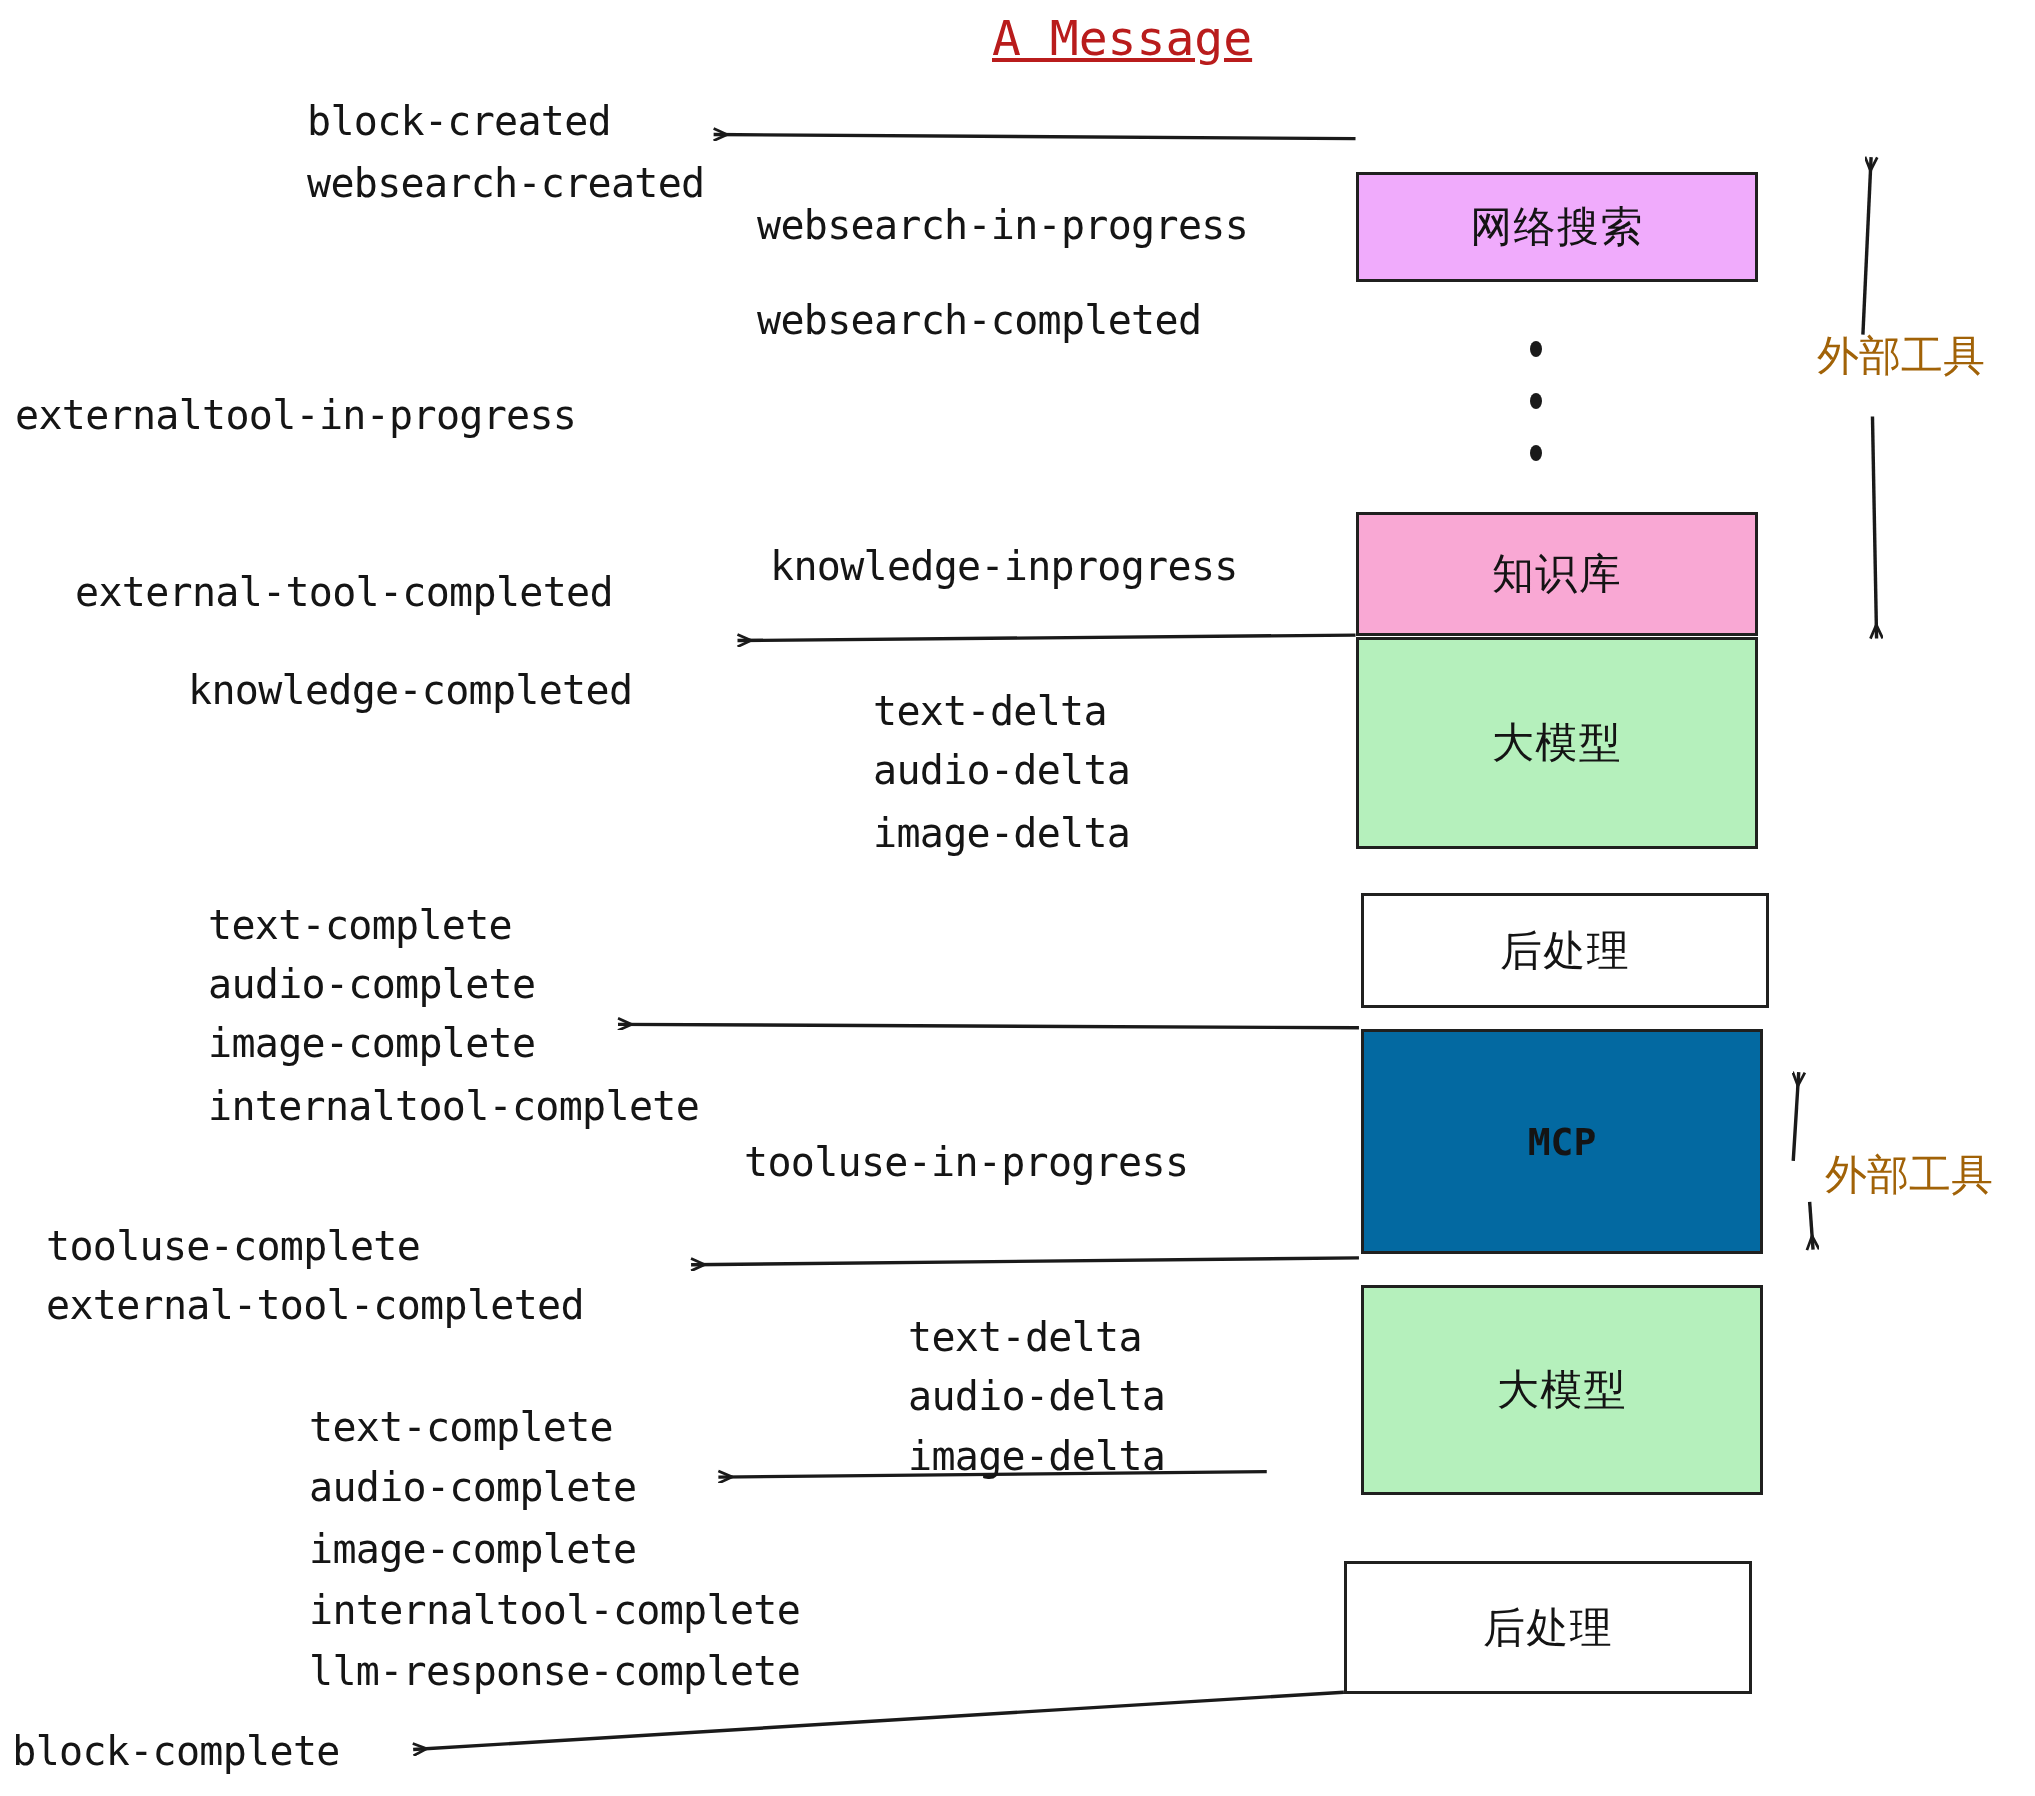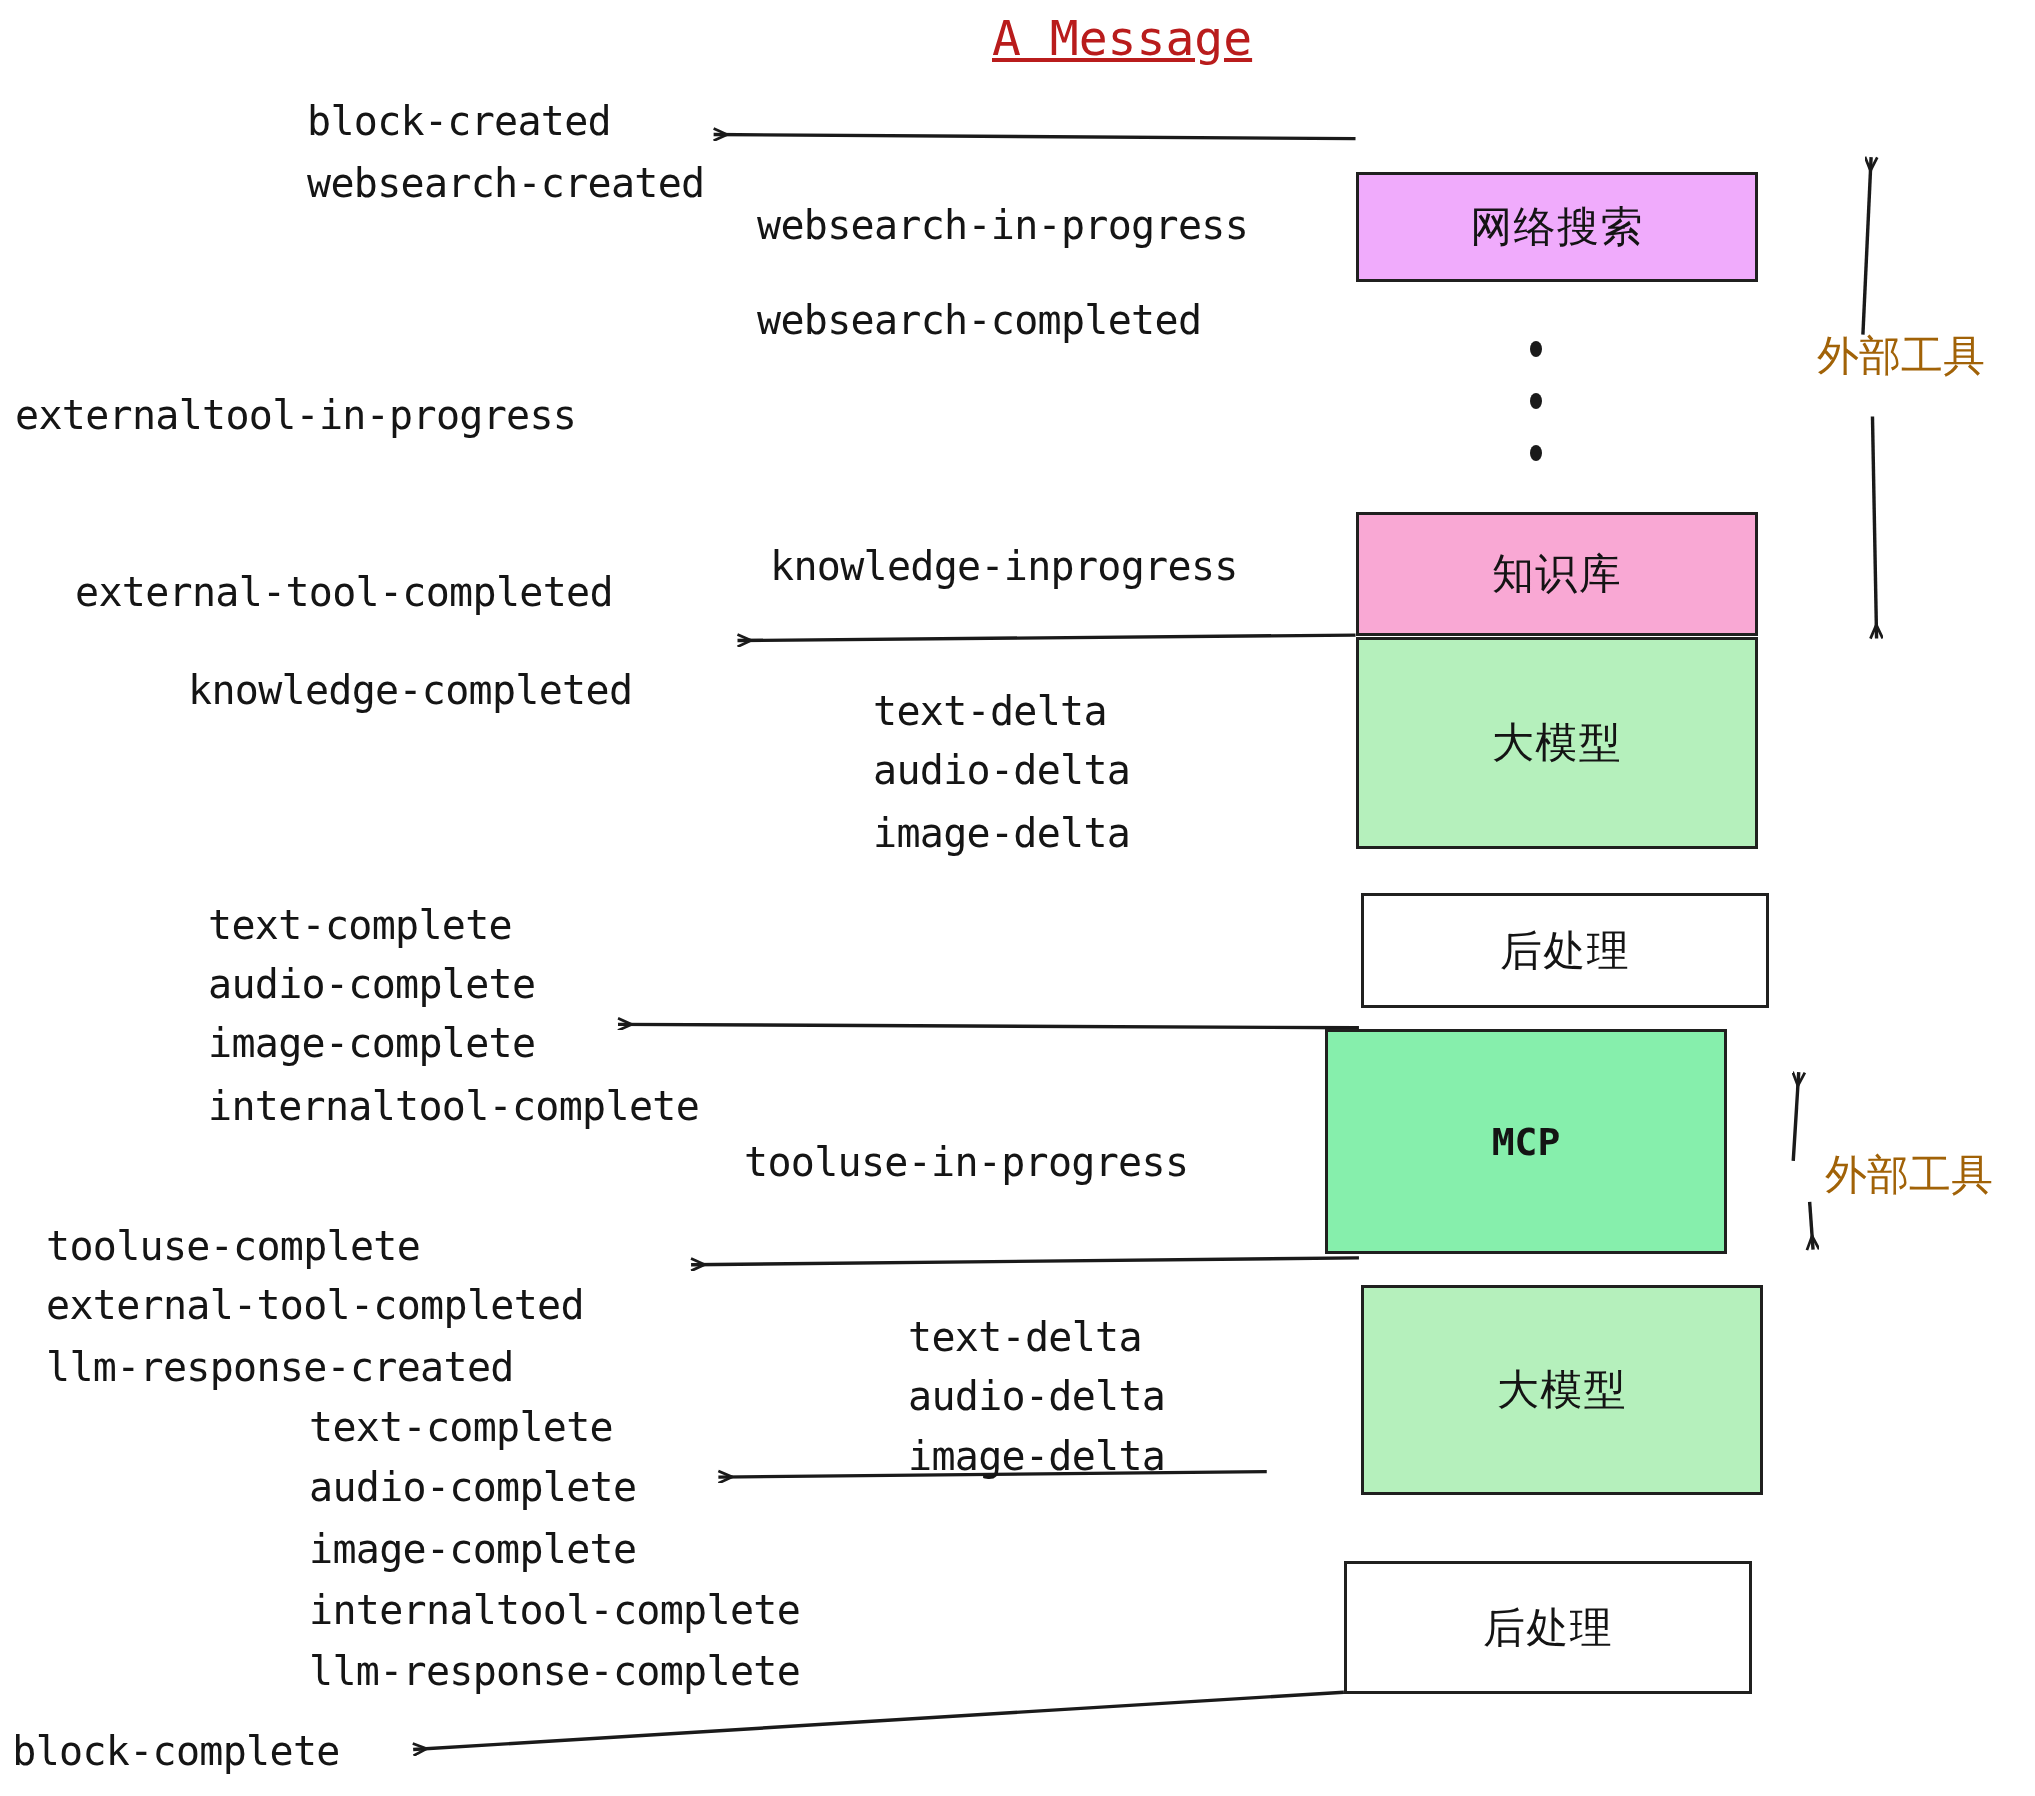--- a/index.html
+++ b/index.html
@@ -126,21 +126,21 @@
   </div>
 
   <div class="node" style="left:1356px; top:637px; width:402px; height:212px; background:#B5F0BC;">
     <span class="node-label">大模型</span>
   </div>
 
   <div class="node" style="left:1361px; top:893px; width:408px; height:115px; background:#FFFFFF;">
     <span class="node-label">后处理</span>
   </div>
 
-  <div class="node mcp" style="left:1325px; top:1029px; width:402px; height:225px; background:#86efac;">
+  <div class="node mcp" style="left:1361px; top:1029px; width:402px; height:225px; background:#0369a1;">
     <span class="node-label">MCP</span>
   </div>
 
   <div class="node" style="left:1361px; top:1285px; width:402px; height:210px; background:#B5F0BC;">
     <span class="node-label">大模型</span>
   </div>
 
   <div class="node" style="left:1344px; top:1561px; width:408px; height:133px; background:#FFFFFF;">
     <span class="node-label">后处理</span>
   </div>
@@ -178,21 +178,20 @@
   <div class="evt" style="left:208px; top:1023px;">image-complete</div>
 
   <div class="evt" style="left:208px; top:1086px;">internaltool-complete</div>
 
   <div class="evt" style="left:744px; top:1142px;">tooluse-in-progress</div>
 
   <div class="evt" style="left:46px; top:1226px;">tooluse-complete</div>
 
   <div class="evt" style="left:46px; top:1285px;">external-tool-completed</div>
 
-  <div class="evt" style="left:46px; top:1347px;">llm-response-created</div>
 
   <div class="evt" style="left:908px; top:1317px;">text-delta</div>
 
   <div class="evt" style="left:908px; top:1376px;">audio-delta</div>
 
   <div class="evt" style="left:908px; top:1436px;">image-delta</div>
 
   <div class="evt" style="left:309px; top:1407px;">text-complete</div>
 
   <div class="evt" style="left:309px; top:1467px;">audio-complete</div>

